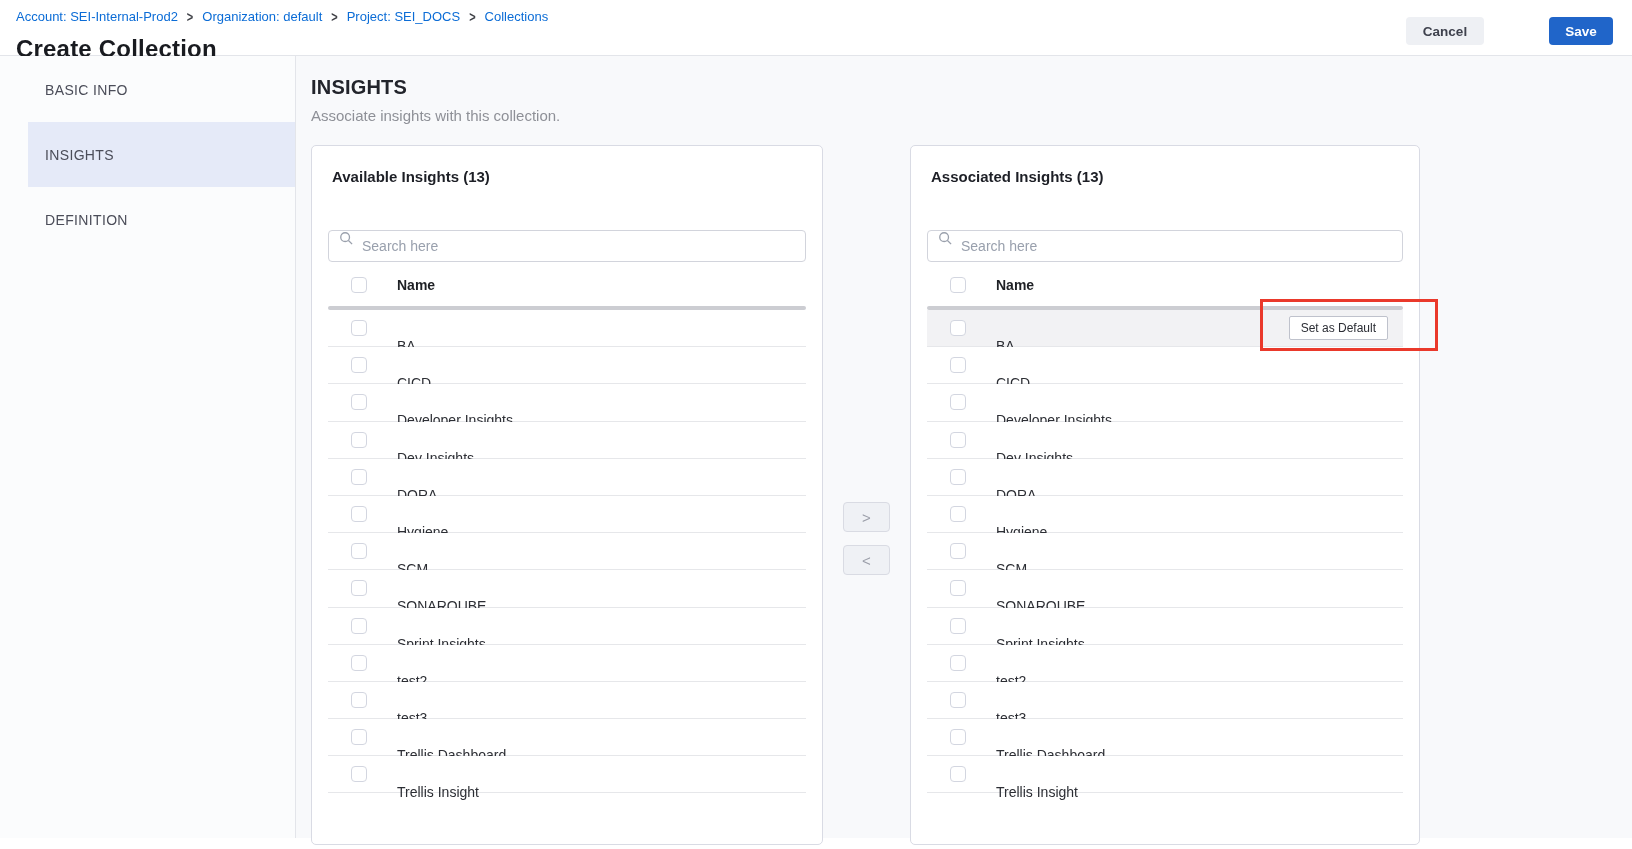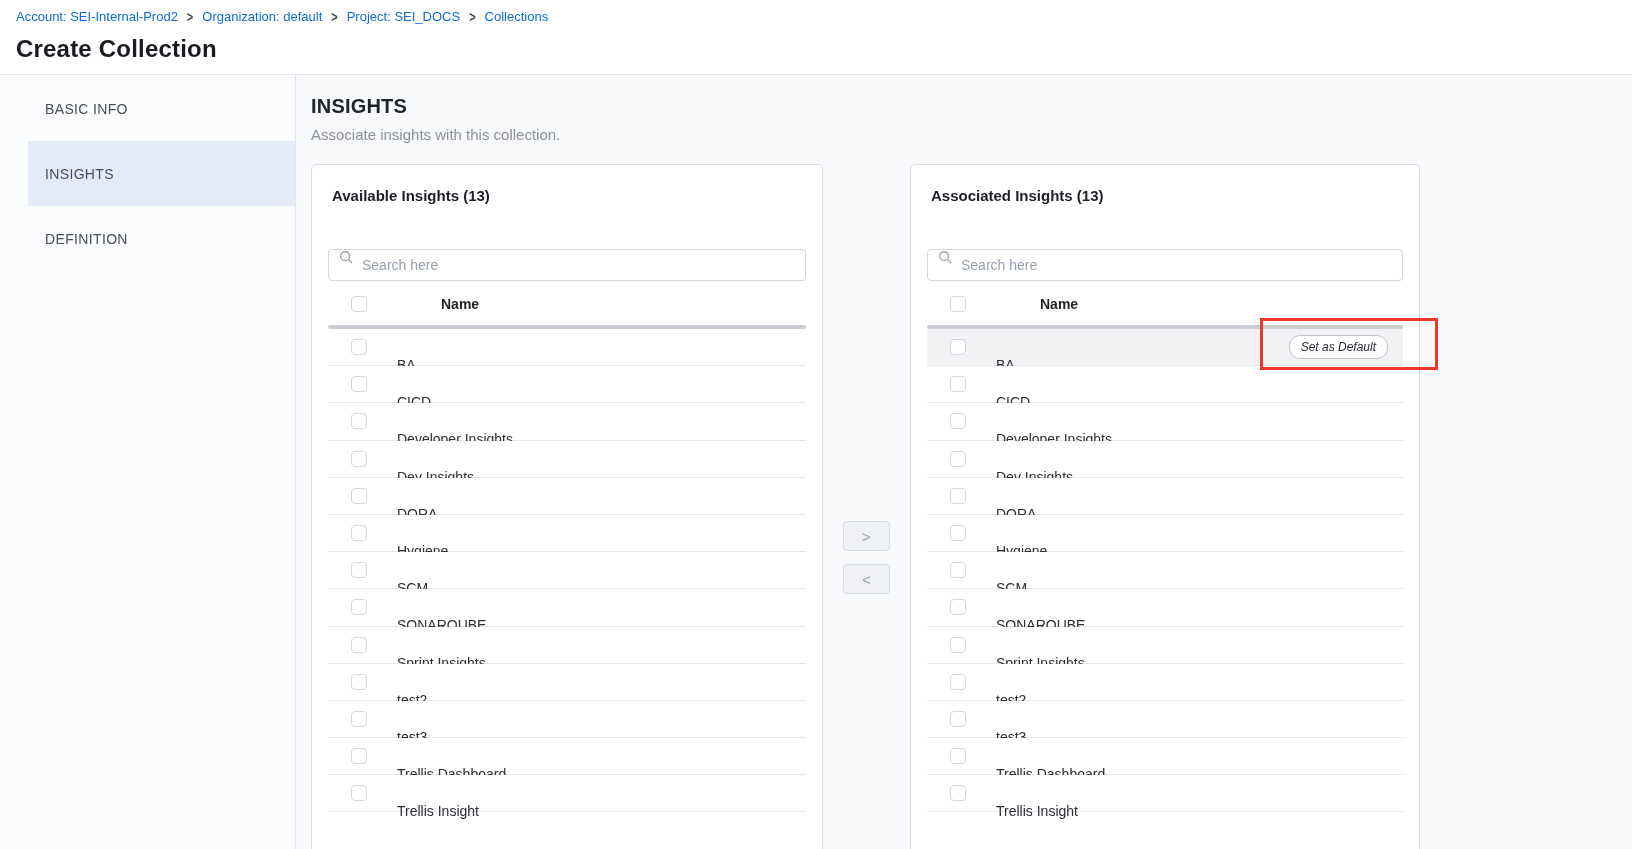--- a/index.html
+++ b/index.html
@@ -10,21 +10,21 @@
     --row-hl:#f2f2f4;
   }
   *{box-sizing:border-box;}
   html,body{margin:0;padding:0;}
   body{
     width:1632px;height:849px;overflow:hidden;background:#fff;
     font-family:"Liberation Sans", sans-serif;color:#2c2e34;position:relative;
   }
   
   .topbar{
-    height:75px;background:#fff;border-bottom:1px solid #e3e5ea;
+    height:56px;background:#fff;border-bottom:1px solid #e3e5ea;
     display:flex;justify-content:space-between;align-items:flex-start;
     padding:0 19px 0 16px;
   }
   .breadcrumb{margin-top:9px;font-size:13px;display:flex;align-items:center;white-space:nowrap;}
   .crumb{color:var(--link);text-decoration:none;cursor:pointer;}
   .crumb-sep{color:#3f4147;font-weight:700;font-size:11px;margin:0 9px;transform:scaleY(1.25);display:inline-block;}
   .page-title{font-size:24px;font-weight:700;color:#191b20;margin:11px 0 0;letter-spacing:.2px;}
   .topbar-actions{display:flex;padding-top:17px;gap:65px;}
   .btn{height:28px;border:none;border-radius:4px;font-family:"Liberation Sans",sans-serif;
        font-size:13.5px;font-weight:700;cursor:pointer;}
@@ -51,38 +51,38 @@
   .panel-title{font-size:15px;font-weight:700;color:#1d1f26;margin:2px 4px 0;line-height:17px;}
   .searchbox{
     margin-top:45px;height:32px;border:1px solid #d2d4dc;border-radius:4px;background:#fff;
     display:flex;padding:0 10px;
   }
   .searchbox input{
     border:none;outline:none;flex:1;font-size:14px;color:#333;margin-left:7px;background:transparent;
     font-family:"Liberation Sans",sans-serif;
   }
   .searchbox input::placeholder{color:#99a0ad;}
-  .thead{display:flex;align-items:center;height:42px;padding-left:23px;margin-top:2px;gap:44px;}
+  .thead{display:flex;align-items:center;height:42px;padding-left:23px;margin-top:2px;}
   .th{font-size:14px;font-weight:700;color:#1e2025;margin-left:30px;}
   .cbx{
     width:16px;height:16px;border:1px solid #d3d6e0;border-radius:4px;background:#fff;
     display:inline-block;flex:none;cursor:pointer;
   }
   .hbar{height:4px;background:#cccdd2;border-radius:2px;}
   .row{
     display:flex;align-items:center;height:37.2px;padding-left:23px;
     border-bottom:1px solid #e6e7ea;position:relative;background:#fff;cursor:pointer;
   }
   .row.active-row{background:var(--row-hl);}
   .row-label{font-size:14px;color:#2c2e34;margin-left:30px;margin-top:36px;}
   .default-btn{
     position:absolute;right:15px;top:50%;transform:translateY(-50%);
     height:24px;padding:0 11px;font-size:12px;color:#2b2d34;background:#fff;
-    border:1px solid #bfc2cc;border-radius:11px;cursor:pointer;
-    font-family:"Liberation Sans",sans-serif;white-space:nowrap;font-style:italic;
+    border:1px solid #bfc2cc;border-radius:2px;cursor:pointer;
+    font-family:"Liberation Sans",sans-serif;white-space:nowrap;
   }
   .annotation{
     position:absolute;top:153px;right:-19px;width:178px;height:52px;
     border:3px solid var(--red);pointer-events:none;z-index:6;
   }
   
   .transfer{width:87px;flex:none;display:flex;flex-direction:column;align-items:center;
             gap:13px;padding-top:357px;}
   .transfer button{
     width:47px;height:30px;background:#eff1f5;border:1px solid #d9dbe3;border-radius:4px;
@@ -99,20 +99,24 @@
       <a class="crumb">Account: SEI-Internal-Prod2</a>
       <span class="crumb-sep">&gt;</span>
       <a class="crumb">Organization: default</a>
       <span class="crumb-sep">&gt;</span>
       <a class="crumb">Project: SEI_DOCS</a>
       <span class="crumb-sep">&gt;</span>
       <a class="crumb">Collections</a>
     </nav>
     <h1 class="page-title">Create Collection</h1>
   </div>
+  <div class="topbar-actions">
+    <button class="btn btn-cancel">Cancel</button>
+    <button class="btn btn-save">Save</button>
+  </div>
 </header>
 
 <div class="body-row">
   <aside class="sidebar">
     <div class="side-item">BASIC INFO</div>
     <div class="side-item active">INSIGHTS</div>
     <div class="side-item">DEFINITION</div>
   </aside>
 
   <main class="content">

